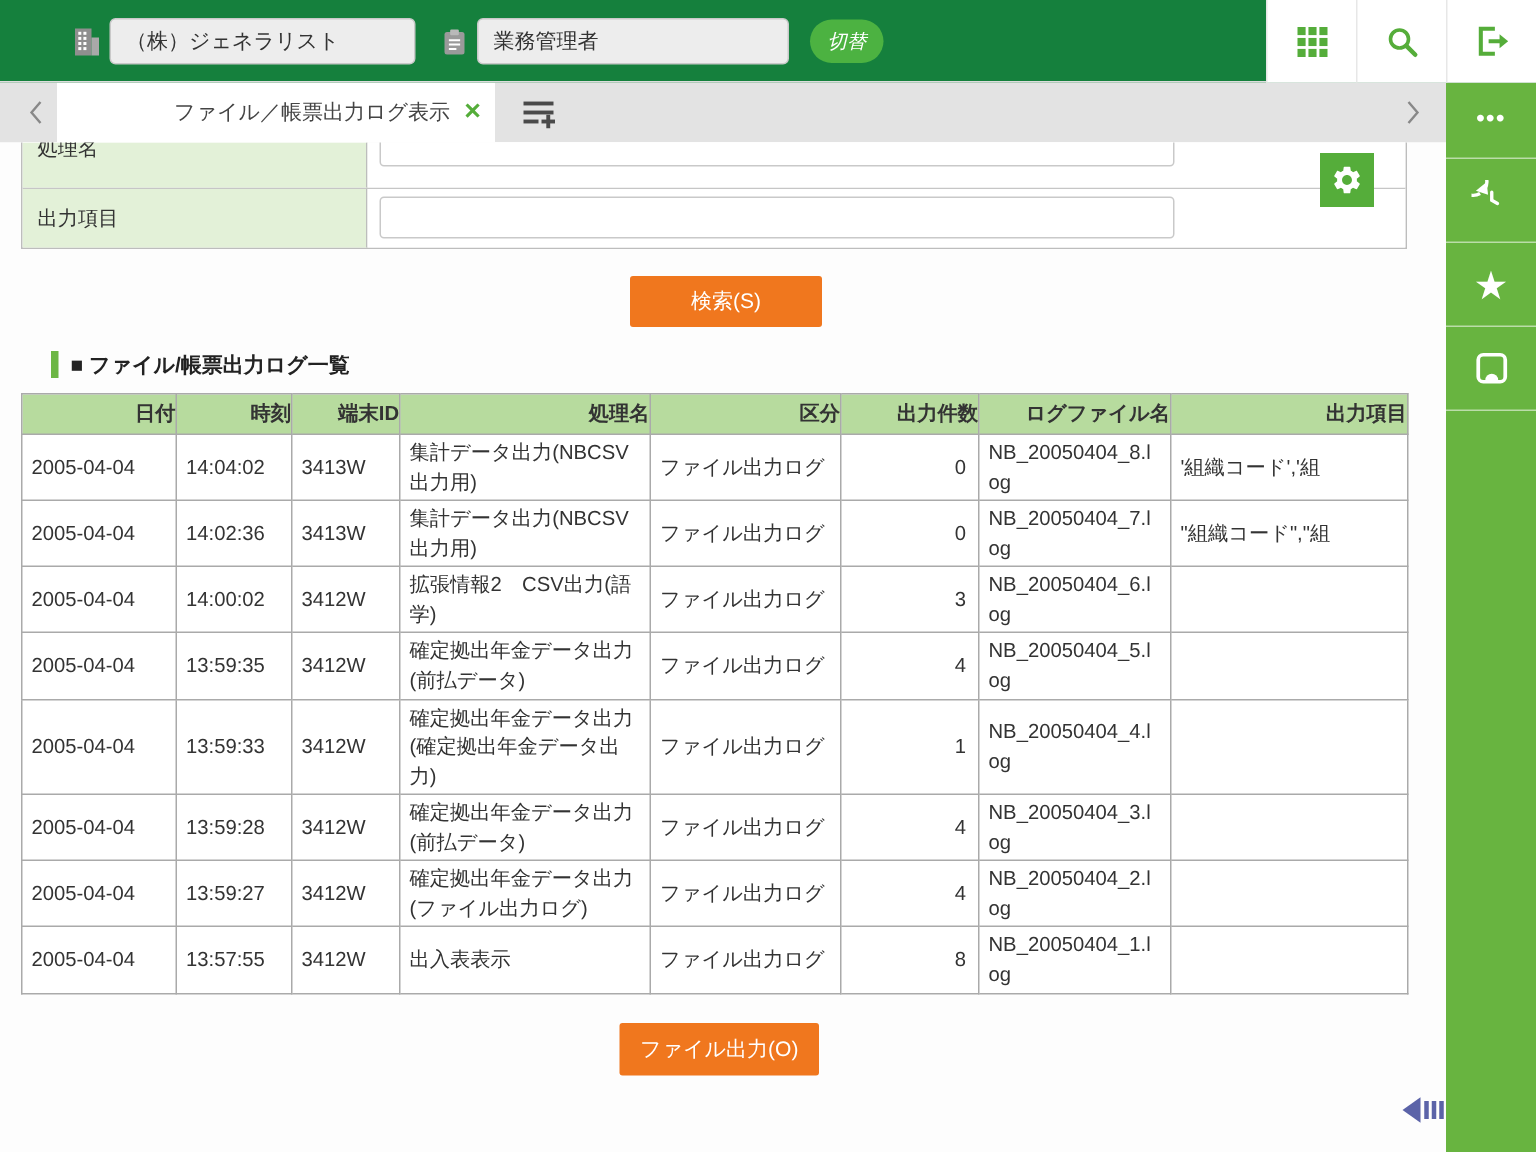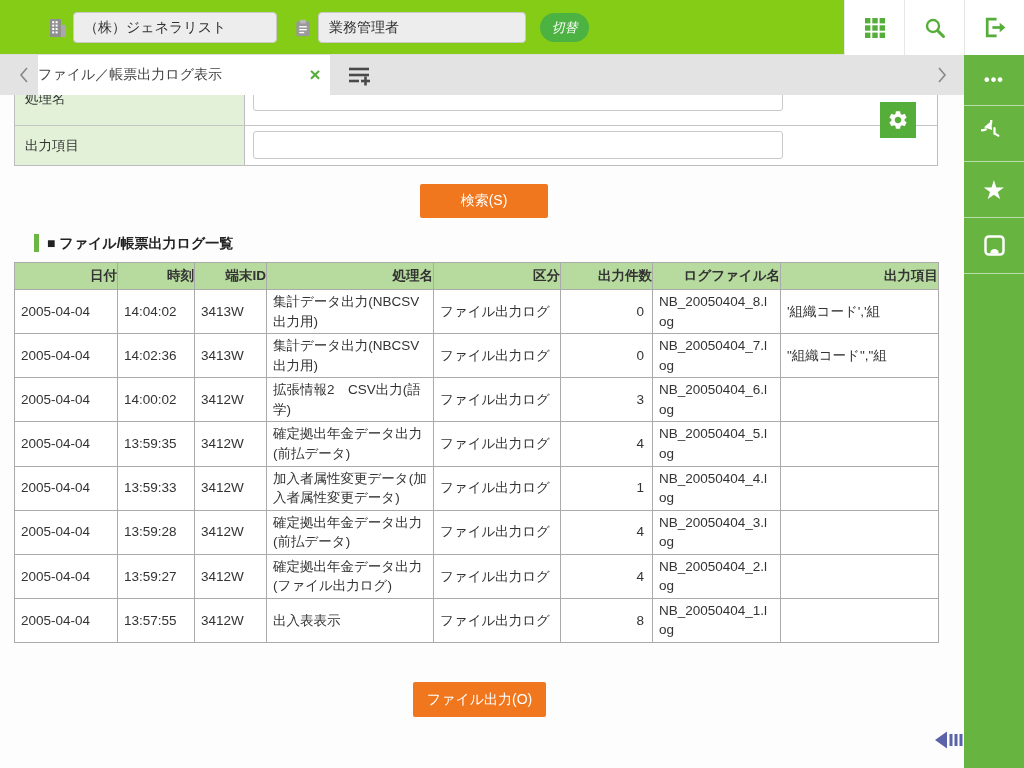--- a/index.html
+++ b/index.html
@@ -1,37 +1,37 @@
 <!DOCTYPE html>
 <html><head>
 <meta charset="utf-8">
 <style>
   * { margin:0; padding:0; box-sizing:border-box; }
   html,body { width:1024px; height:768px; overflow:hidden; background:#fff;
     font-family:"Liberation Sans","DejaVu Sans",sans-serif; color:#333; }
 
   
-  .header { position:absolute; left:0; top:0; width:1024px; height:55px; background:#84cc16;
+  .header { position:absolute; left:0; top:0; width:1024px; height:55px; background:#15803d;
     border-bottom:1px solid #ddd; z-index:10; }
   .hdr-field { position:absolute; top:12px; height:31px; background:#ededed;
     border:1px solid #c9c9c9; border-radius:4px; padding:0 10px; font-size:14px; color:#333; }
   .hdr-icon { position:absolute; top:16px; width:24px; height:24px; }
   .switch-btn { position:absolute; left:540px; top:13px; width:49px; height:29px;
     background:#4cb241; color:#fff; font-size:13px; border:none; border-radius:15px; cursor:pointer;font-style:italic; }
   .hdr-tools { position:absolute; right:0; top:0; height:55px; display:flex; }
   .hdr-tool { width:60px; height:55px; display:flex; align-items:center; justify-content:center;
     border-left:1px solid #e7e7e7; cursor:pointer; background:#fff; }
 
   
   .tabbar { position:absolute; left:0; top:55px; width:964px; height:40px; background:#e3e3e3; }
   .tab-chevron { position:absolute; top:55px; width:28px; height:40px; display:flex;
     align-items:center; justify-content:center; cursor:pointer; }
   .tab-active { position:absolute; left:38px; top:55px; width:292px; height:40px; background:#fff;
     display:flex; align-items:center; cursor:pointer; }
-  .tab-title { flex:1; text-align:left; font-size:14px; color:#444; 
+  .tab-title { flex:1; text-align:right; font-size:14px; color:#444; 
     white-space:nowrap; overflow:hidden; }
   .tab-close { width:30px; font-size:19px; font-weight:bold; color:#55ad3a; text-align:center; cursor:pointer; }
   .add-tab { position:absolute; left:338px; top:55px; width:42px; height:40px; display:flex;
     align-items:center; justify-content:center; cursor:pointer; }
 
   
   .sidebar { position:absolute; left:964px; top:55px; width:60px; height:713px; background:#68b440; z-index:9; }
   .side-item { width:60px; display:flex; align-items:center; justify-content:center; cursor:pointer; }
   .side-item.first { height:50px; }
   .side-item.rest { height:56px; border-top:1px solid rgba(255,255,255,.55); }
@@ -283,21 +283,21 @@
       <td>確定拠出年金データ出力(前払データ)</td>
       <td>ファイル出力ログ</td>
       <td class="num">4</td>
       <td class="file">NB_20050404_5.log</td>
       <td></td>
     </tr>
     <tr>
       <td>2005-04-04</td>
       <td>13:59:33</td>
       <td>3412W</td>
-      <td>加入者属性変更データ(加入者属性変更データ)</td>
+      <td>確定拠出年金データ出力(確定拠出年金データ出力)</td>
       <td>ファイル出力ログ</td>
       <td class="num">1</td>
       <td class="file">NB_20050404_4.log</td>
       <td></td>
     </tr>
     <tr>
       <td>2005-04-04</td>
       <td>13:59:28</td>
       <td>3412W</td>
       <td>確定拠出年金データ出力(前払データ)</td>

